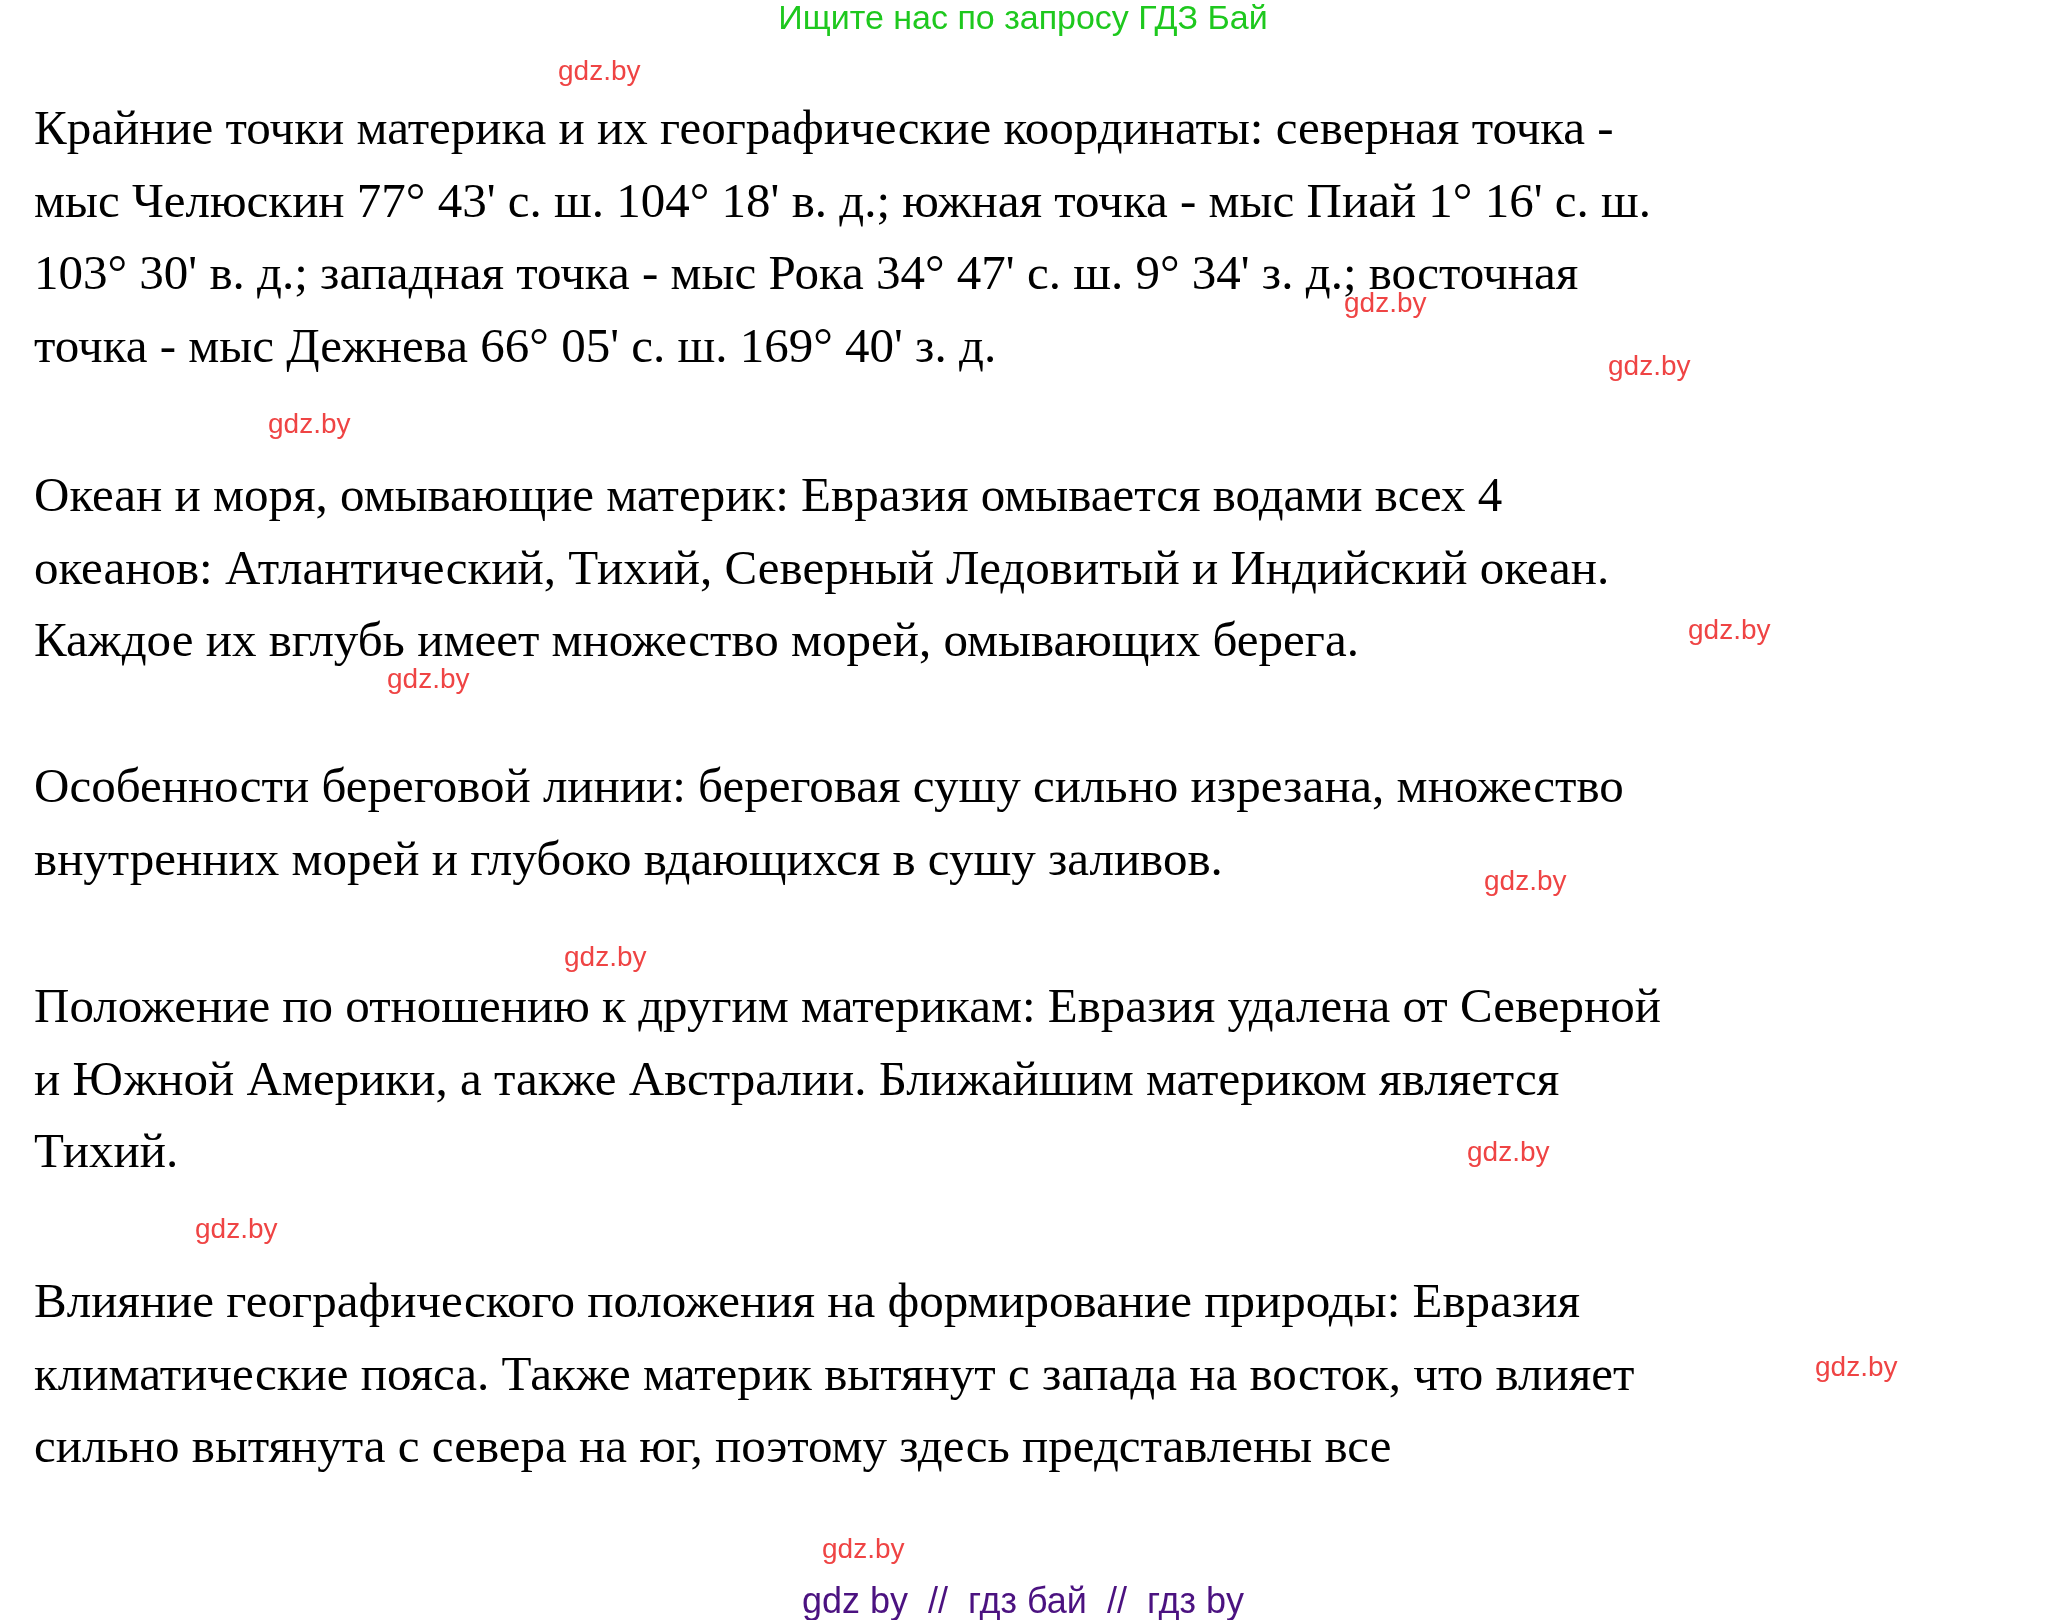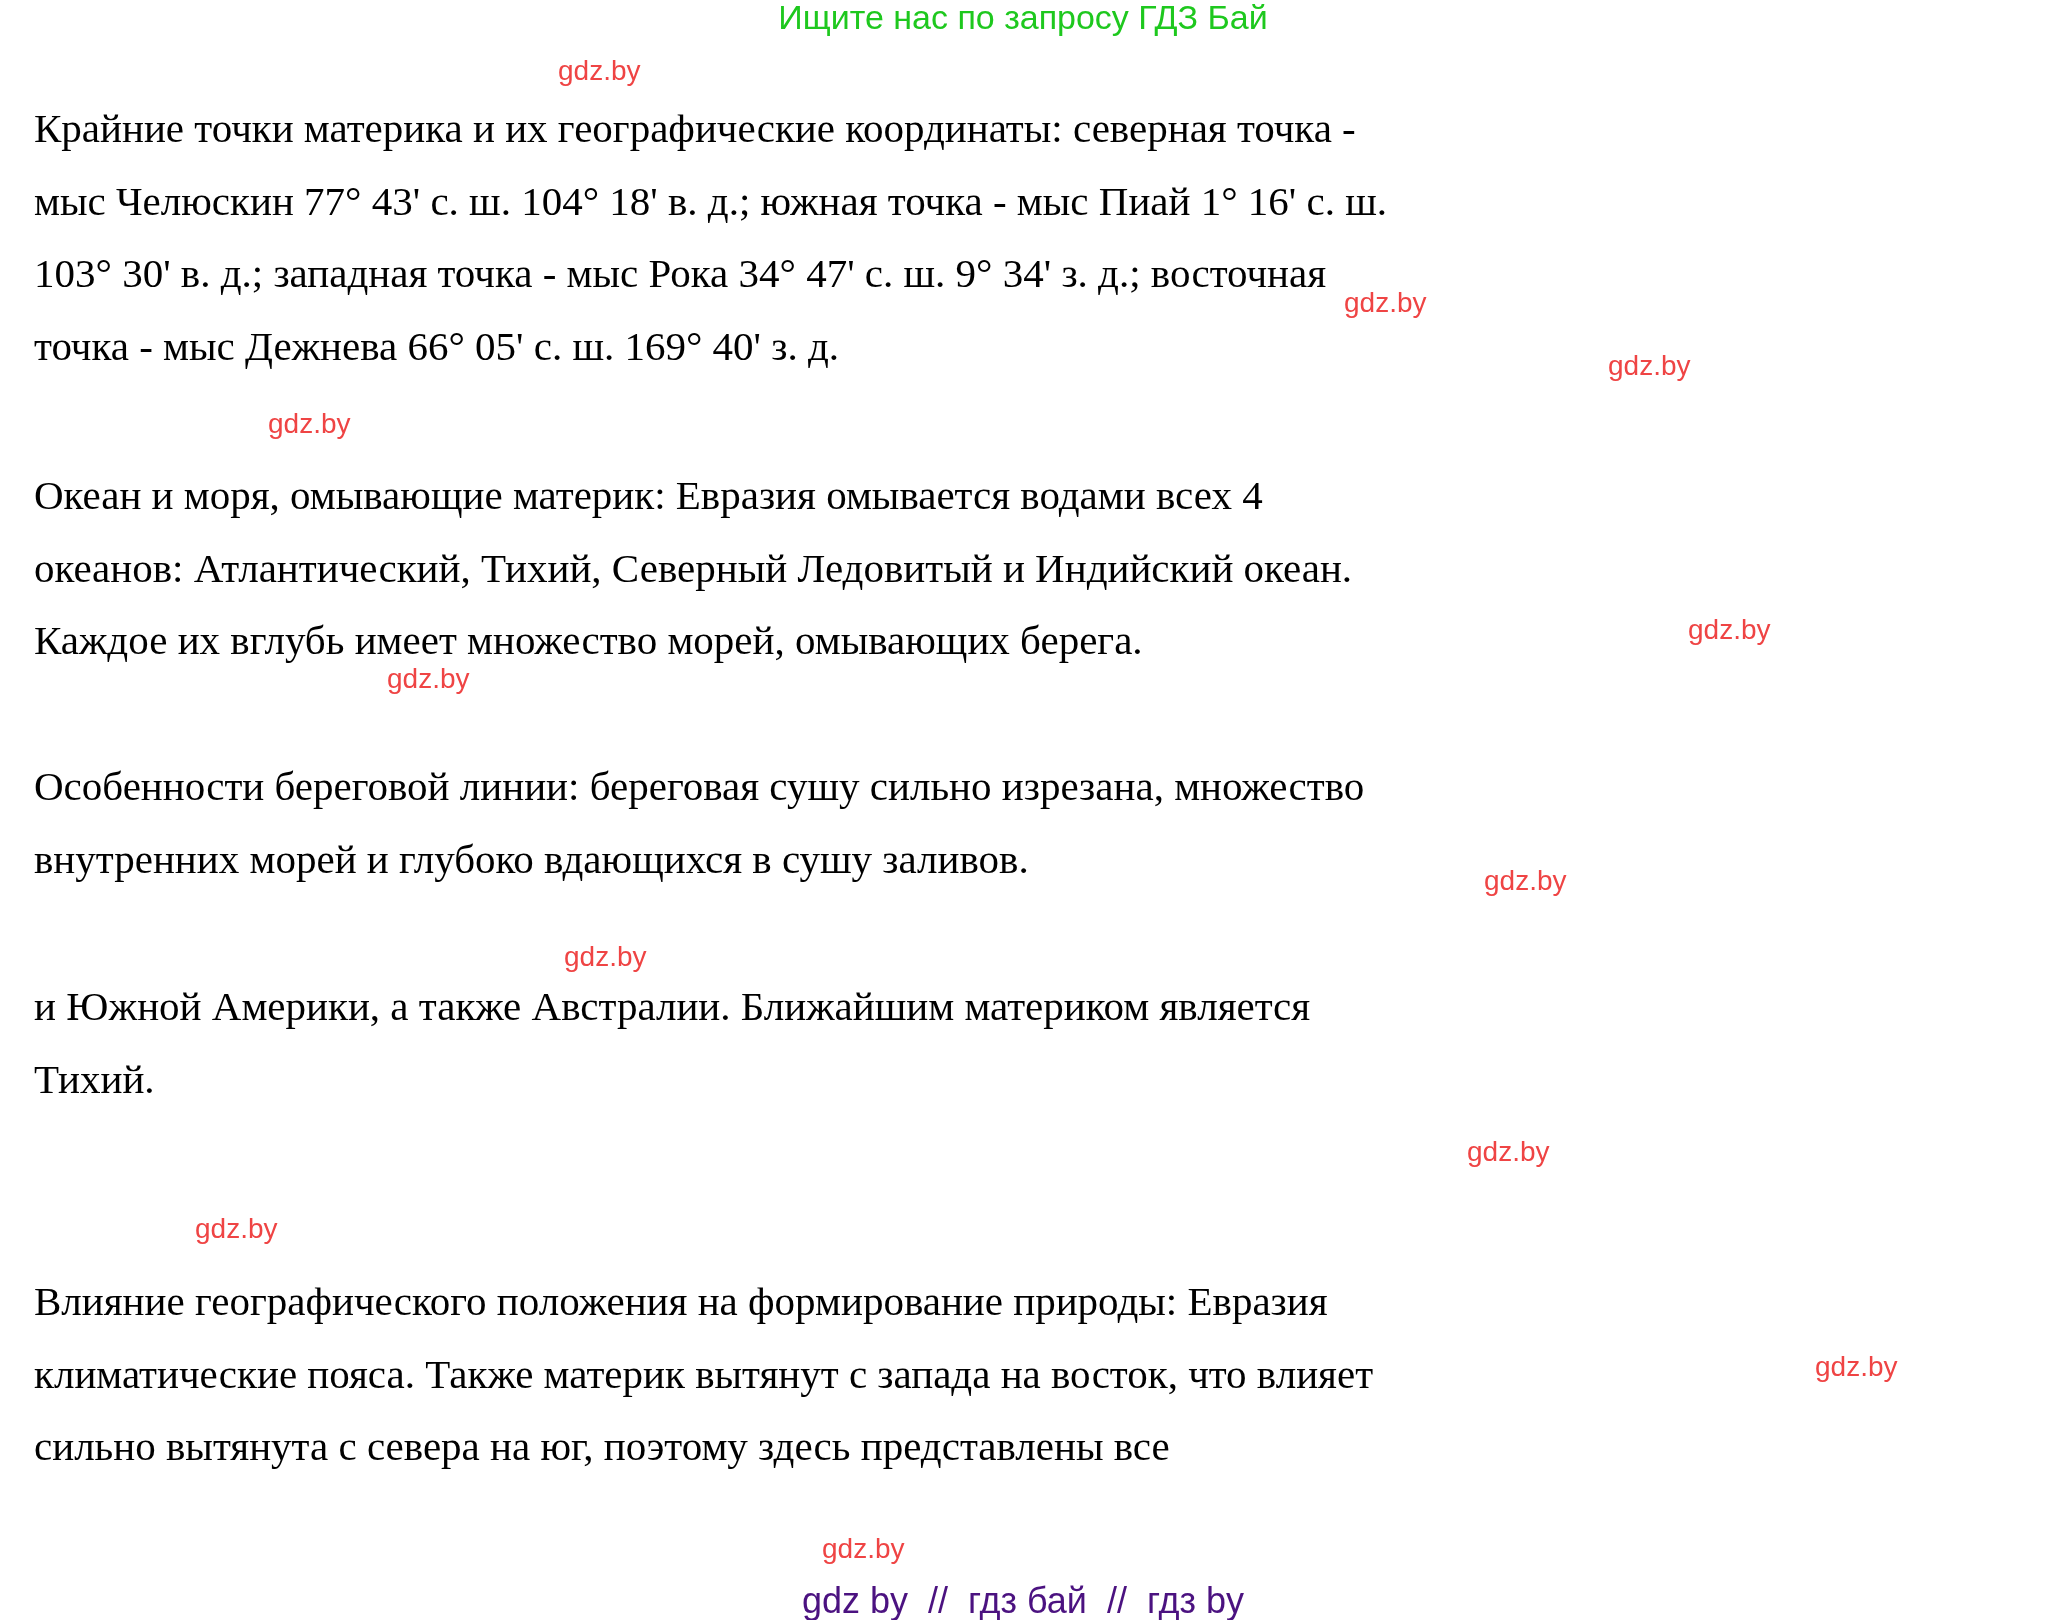--- a/index.html
+++ b/index.html
@@ -4,21 +4,21 @@
 <style>
   html, body { margin:0; padding:0; background:#ffffff; }
   body { width:2046px; height:1620px; position:relative; overflow:hidden; }
   .header {
     position:absolute; left:0; top:0; width:2046px; text-align:center;
     font-family:"Liberation Sans", sans-serif; font-size:34px; line-height:38px;
     color:#1ec81e; top:-2px;
   }
   .para {
     position:absolute; left:34px; width:1990px;
-    font-family:"Liberation Serif", serif; font-size:41px; line-height:72.6px;
+    font-family:"Liberation Serif", serif; font-size:49px; line-height:72.6px;
     color:#000; margin:0; white-space:nowrap;
   }
   .line { display:block; height:72.6px; }
   .wm {
     position:absolute; font-family:"Liberation Sans", sans-serif; font-size:28px;
     color:#ef4444; line-height:30px; white-space:nowrap;
   }
   .footer {
     position:absolute; top:1580px; left:0; width:2046px; text-align:center;
     font-family:"Liberation Sans", sans-serif; font-size:36px; color:#4b1280;
@@ -42,20 +42,21 @@
   <span class="line">океанов: Атлантический, Тихий, Северный Ледовитый и Индийский океан.</span>
   <span class="line">Каждое их вглубь имеет множество морей, омывающих берега.</span>
 </div>
 
 <div class="para" style="top:750px">
   <span class="line">Особенности береговой линии: береговая сушу сильно изрезана, множество</span>
   <span class="line">внутренних морей и глубоко вдающихся в сушу заливов.</span>
 </div>
 
 <div class="para" style="top:970px">
+  <span class="line">Положение по отношению к другим материкам: Евразия удалена от Северной</span>
   <span class="line">и Южной Америки, а также Австралии. Ближайшим материком является</span>
   <span class="line">Тихий.</span>
 </div>
 
 <div class="para" style="top:1265px">
   <span class="line">Влияние географического положения на формирование природы: Евразия</span>
   <span class="line">климатические пояса. Также материк вытянут с запада на восток, что влияет</span>
   <span class="line">сильно вытянута с севера на юг, поэтому здесь представлены все</span>
 </div>
 

